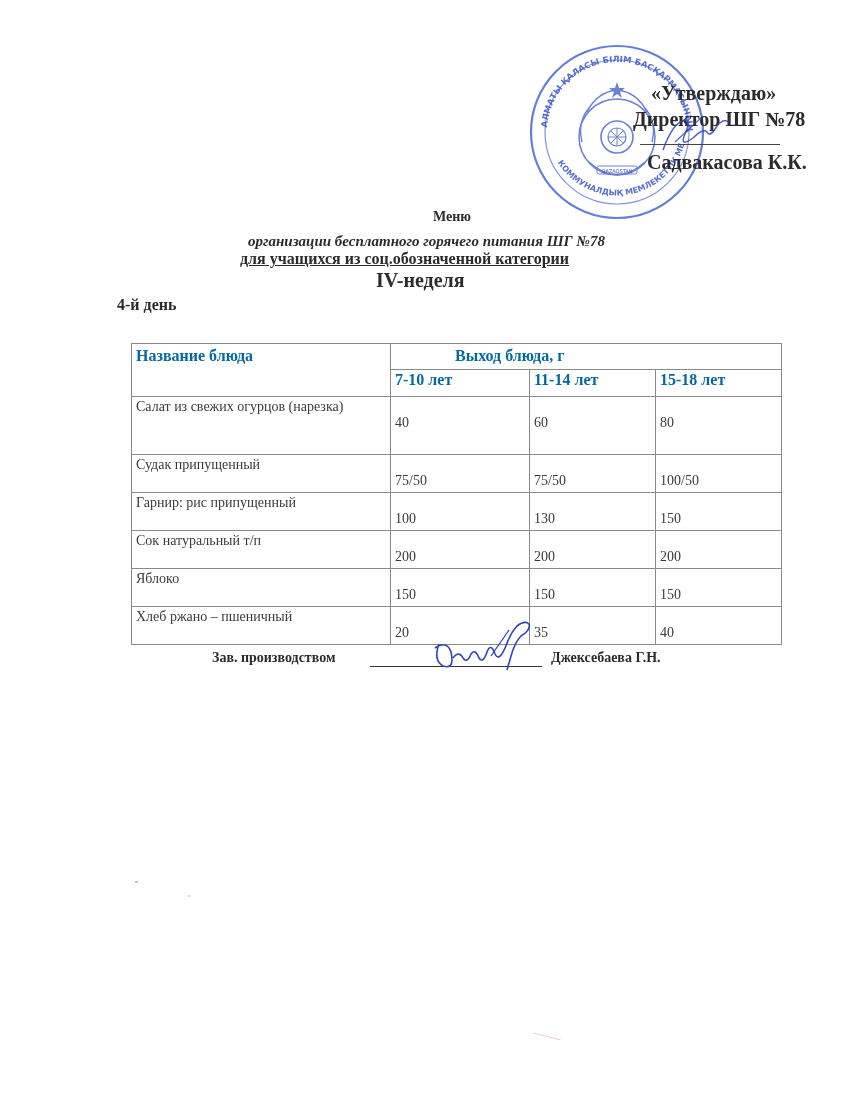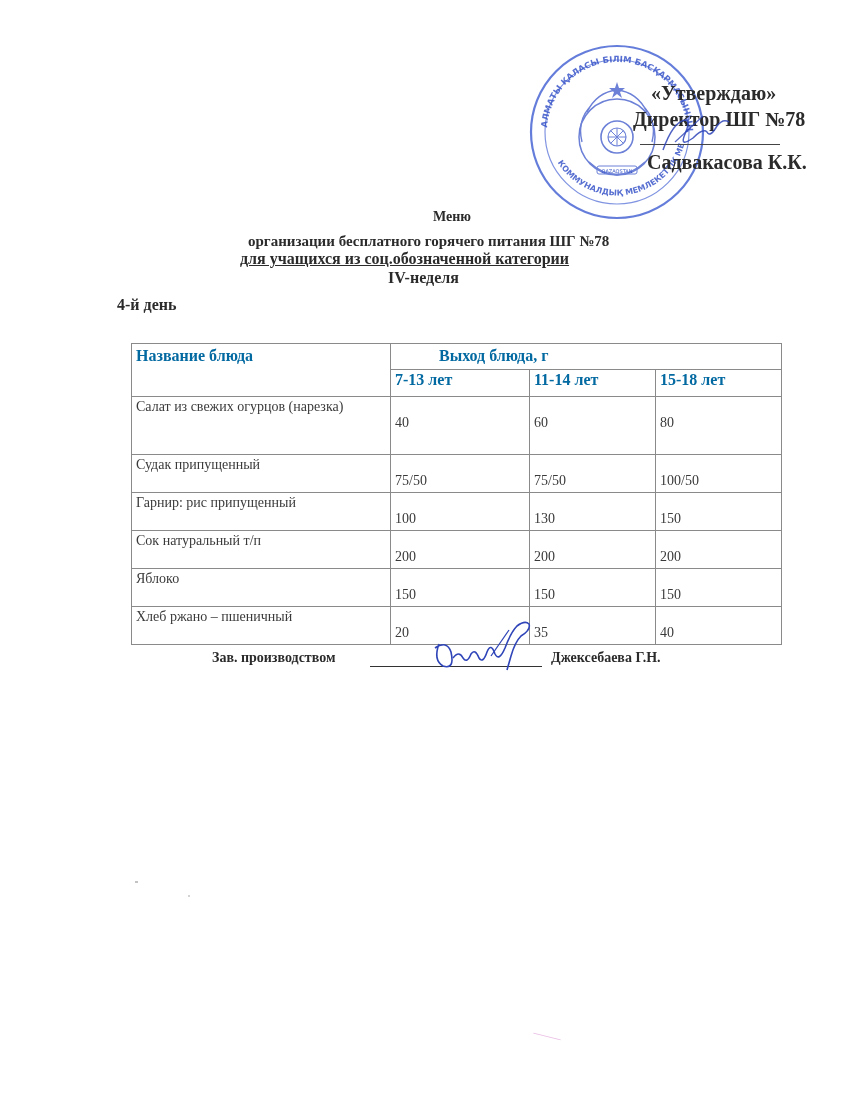--- a/index.html
+++ b/index.html
@@ -79,33 +79,33 @@
 <div class="abs approve" style="left:651px; top:82px;">«Утверждаю»</div>
 <div class="abs approve" style="left:633px; top:108px;">Директор  ШГ №78</div>
 <div class="approve-line"></div>
 <svg class="abs" style="left:655px; top:112px;" width="80" height="45" viewBox="0 0 80 45">
   <path d="M8 38 Q18 10 30 8 Q36 8 30 22 Q24 36 38 26 Q48 16 52 20 Q55 26 62 14 Q68 6 74 10" fill="none" stroke="#2f45b8" stroke-width="1.5" opacity="0.85"></path>
   <path d="M20 30 L48 4" fill="none" stroke="#2f45b8" stroke-width="1.2" opacity="0.8"></path>
 </svg>
 <div class="abs approve" style="left:647px; top:151px;">Садвакасова К.К.</div>
 
 <div class="abs title" style="left:433px; top:209px; font-size:14px;">Меню</div>
-<div class="abs title" style="left:248px; top:233px; font-size:15px;">организации бесплатного горячего питания ШГ №78</div>
+<div class="abs title" style="left:248px; top:233px; font-size:15px;font-style:italic;">организации бесплатного горячего питания ШГ №78</div>
 <div class="abs title" style="left:240px; top:250px; font-size:16px;text-decoration:underline;">для учащихся из соц.обозначенной категории</div>
-<div class="abs title" style="left:388px; top:269px; font-size:16px;">IV-неделя</div>
+<div class="abs title" style="left:376px; top:269px; font-size:20px;">IV-неделя</div>
 <div class="abs title" style="left:117px; top:296px; font-size:16px;">4-й день</div>
 
 <table class="menu">
   <tbody>
       <tr class="hdr1">
     <th class="col0" rowspan="2" style="padding-top:2px;">Название блюда</th>
-    <th colspan="3" style="padding-left:48px; padding-top:2px;"><span>Выход блюда, г</span></th>
+    <th colspan="3" style="padding-left:64px; padding-top:2px;"><span>Выход блюда, г</span></th>
   </tr>
   <tr class="hdr2">
-    <th class="col1">7-13 лет</th>
+    <th class="col1">7-10 лет</th>
     <th class="col2">11-14 лет</th>
     <th class="col3">15-18 лет</th>
   </tr>
   <tr class="row-tall">
     <td>Салат из свежих огурцов (нарезка)</td>
     <td class="val">40</td>
     <td class="val">60</td>
     <td class="val">80</td>
   </tr>
   <tr class="row">

